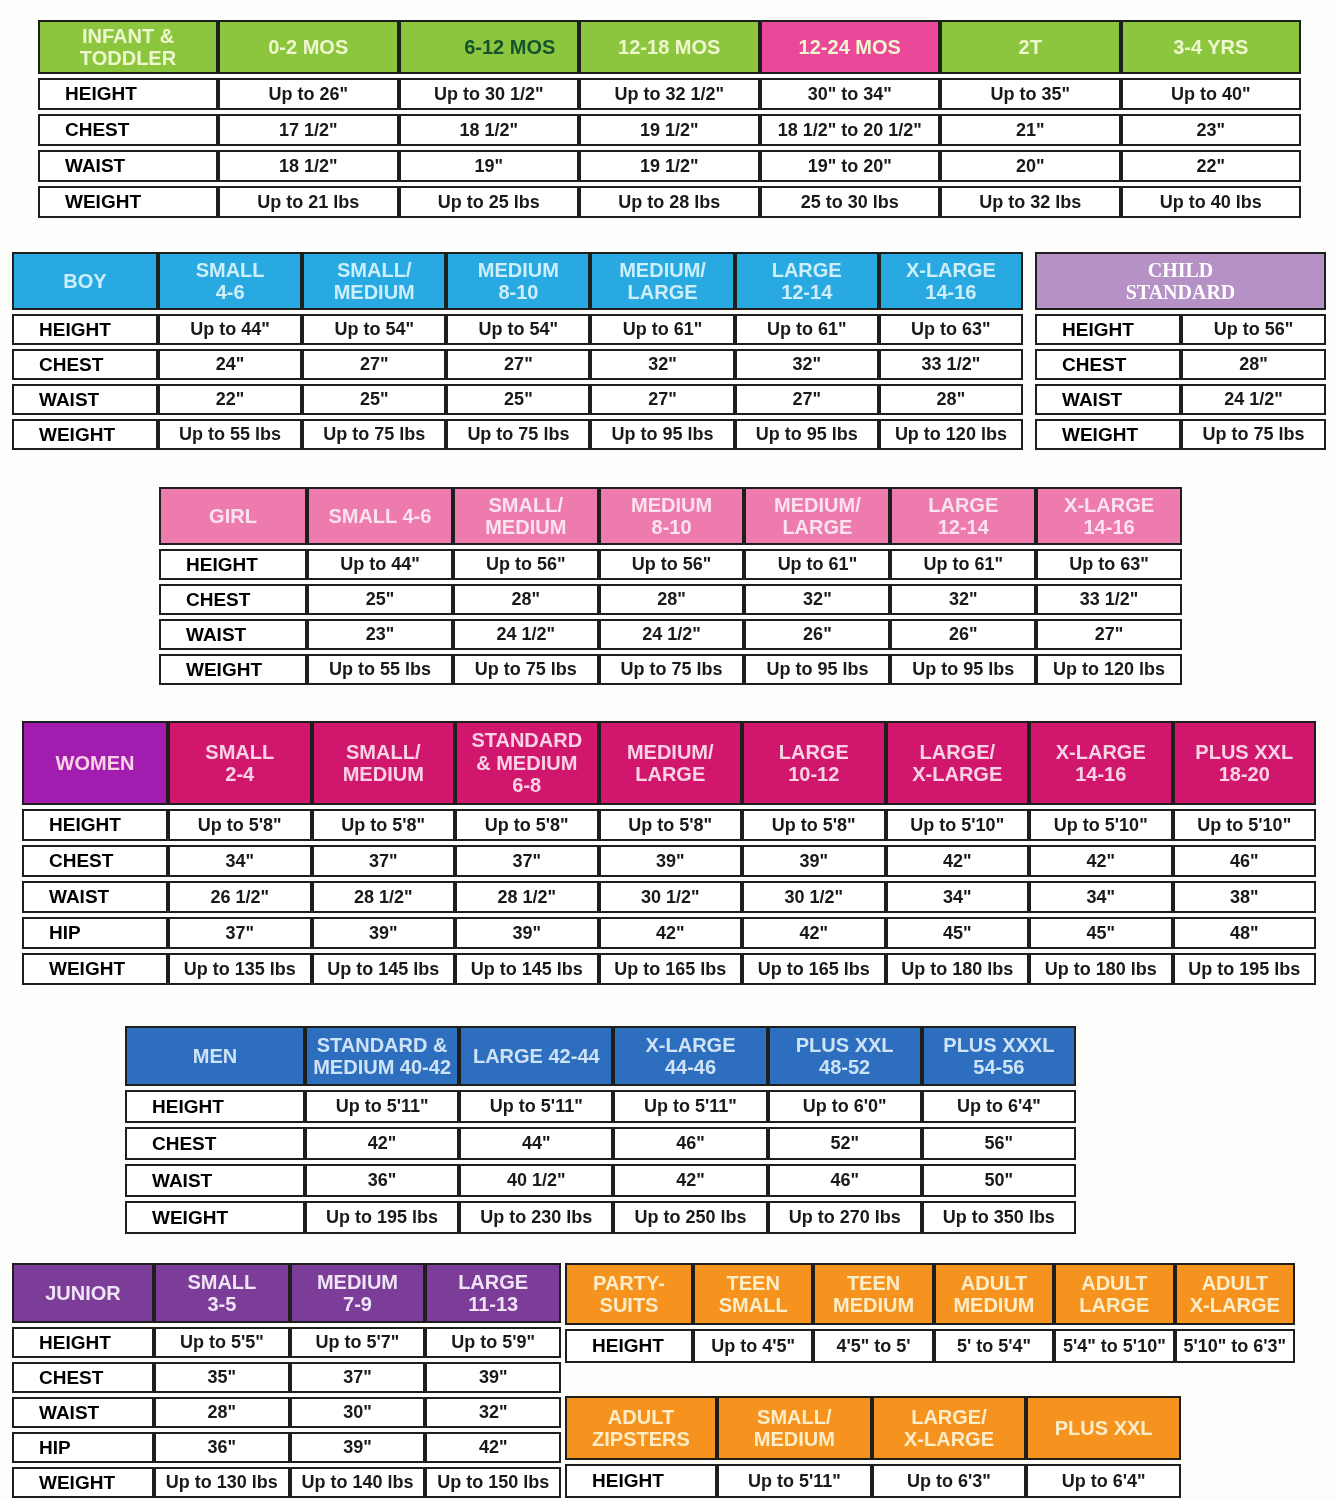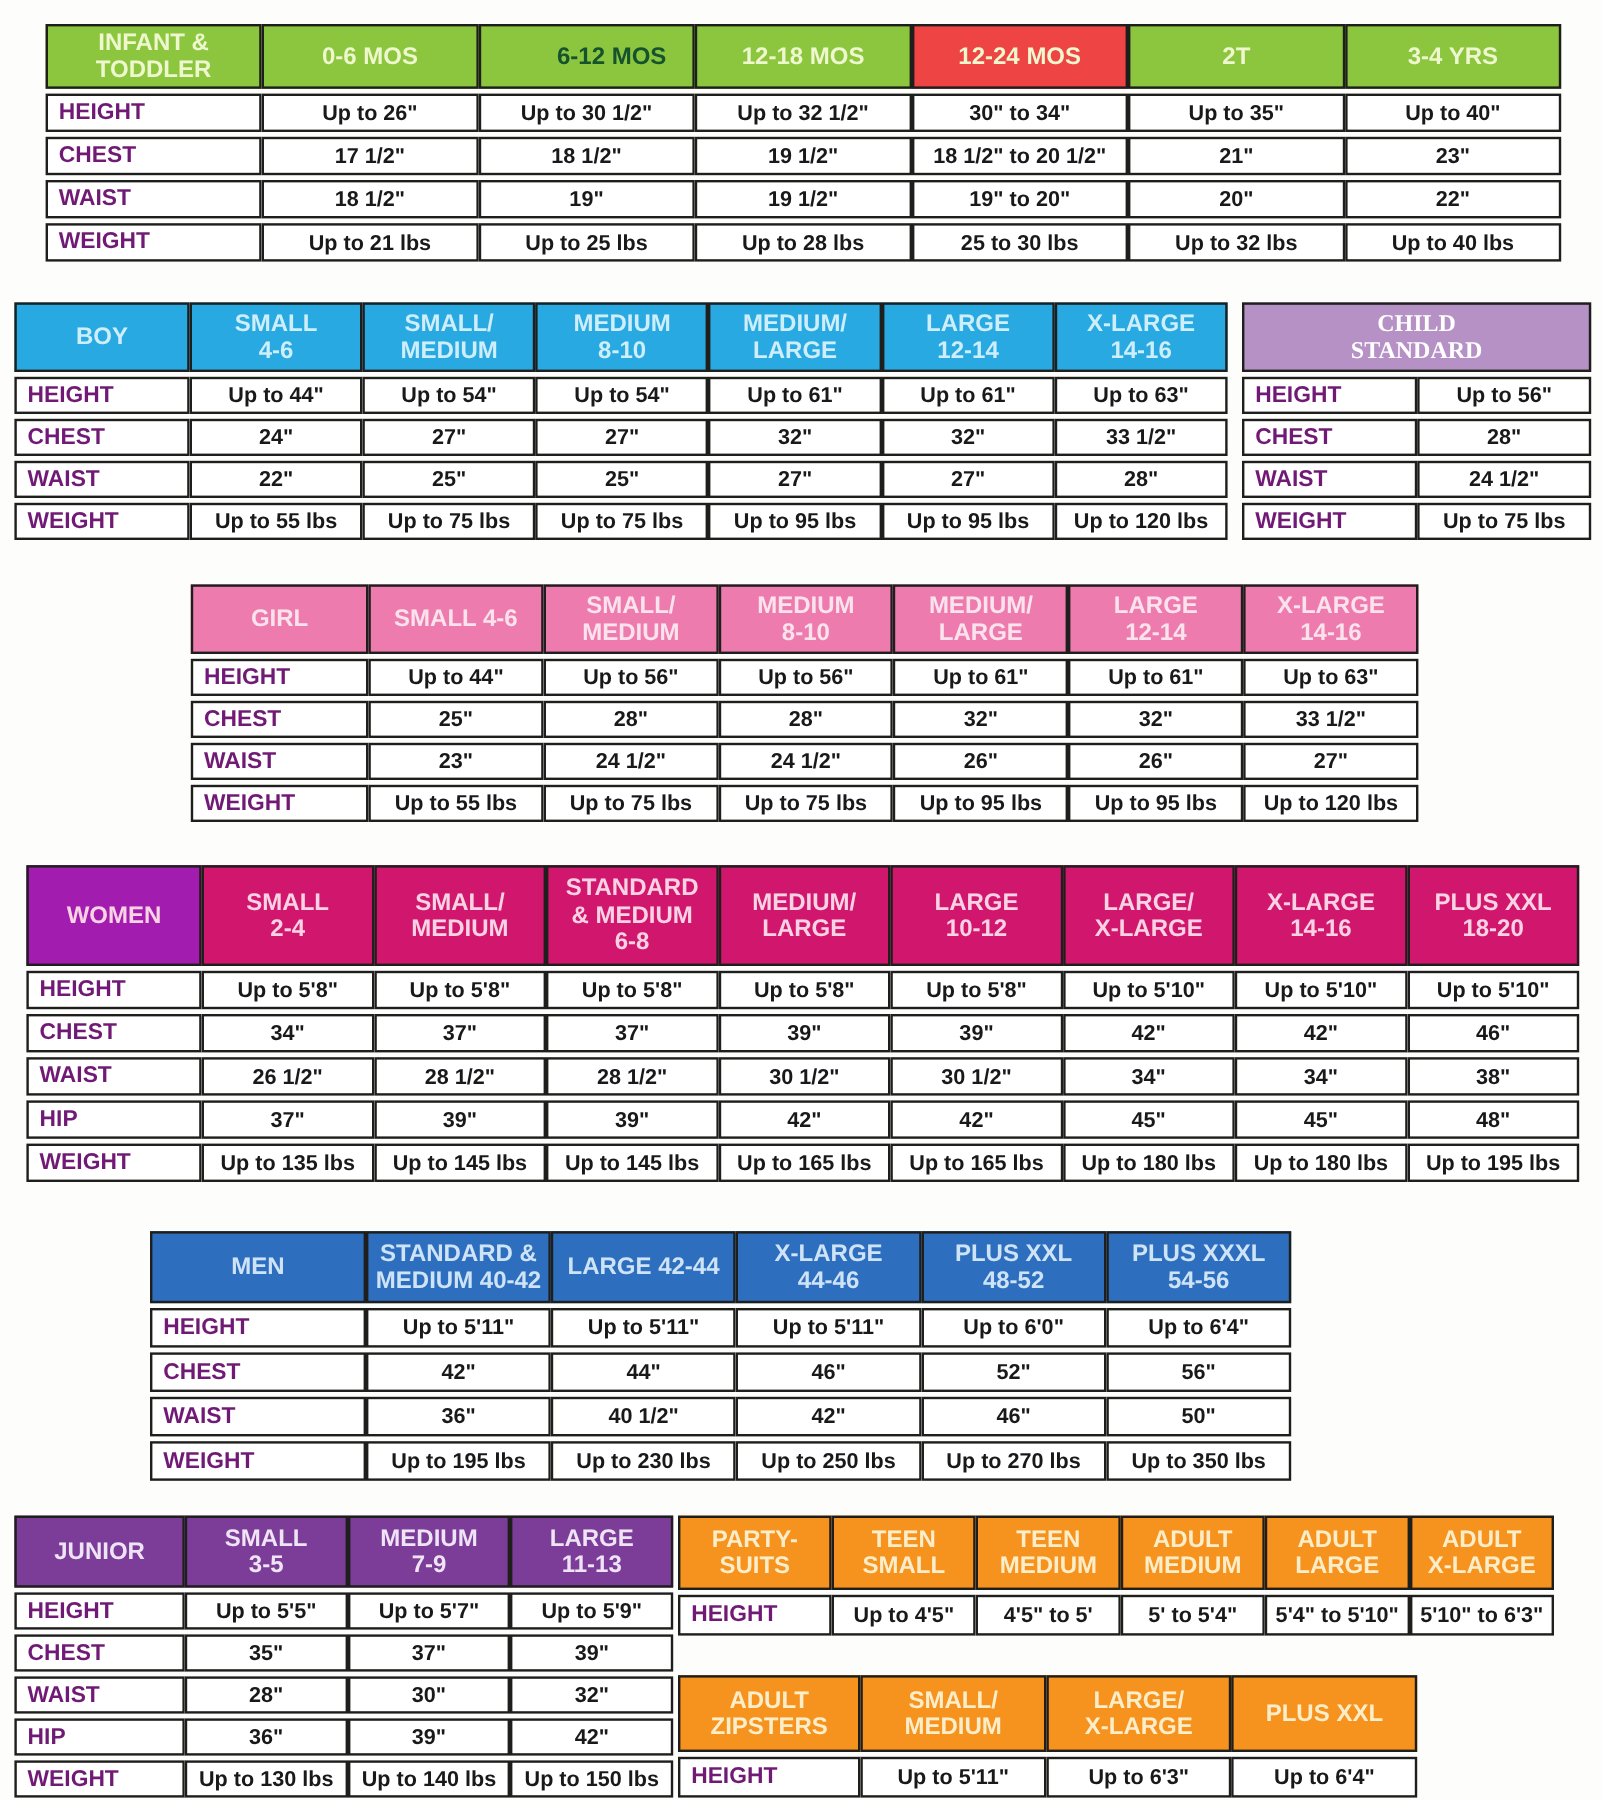--- a/index.html
+++ b/index.html
@@ -29,23 +29,23 @@
     font-size: 20px;
     line-height: 1.12;
     text-align: center;
     white-space: pre-line;
     padding: 2px 2px;
   }
   td.row-label {
     font-weight: 700;
     font-size: 19px;
     text-align: left;
-    padding-left: 9px;
+    padding-left: 25px;
     background: #ffffff;
-    color: #701a75;
+    color: #000000;
     white-space: nowrap;
   }
   td.value {
     font-weight: 700;
     font-size: 18px;
     text-align: center;
     background: #ffffff;
     color: #191919;
     white-space: nowrap;
     padding: 0 2px;
@@ -93,24 +93,24 @@
           <col>
           <col>
           <col>
           <col>
           <col>
         </colgroup>
         <thead>
           <tr>
             <th style="background: rgb(140, 198, 63); color: rgb(238, 247, 205);">INFANT &amp;
 TODDLER</th>
-            <th style="background: rgb(140, 198, 63); color: rgb(238, 247, 205);">0-6 MOS</th>
+            <th style="background: rgb(140, 198, 63); color: rgb(238, 247, 205);">0-2 MOS</th>
             <th style="background: rgb(140, 198, 63); color: #14532d; padding-left: 44px;">6-12 MOS</th>
             <th style="background: rgb(140, 198, 63); color: rgb(238, 247, 205);">12-18 MOS</th>
-            <th style="background: #ef4444; color: rgb(238, 247, 205);">12-24 MOS</th>
+            <th style="background: #ec4899; color: rgb(238, 247, 205);">12-24 MOS</th>
             <th style="background: rgb(140, 198, 63); color: rgb(238, 247, 205);">2T</th>
             <th style="background: rgb(140, 198, 63); color: rgb(238, 247, 205);">3-4 YRS</th>
           </tr>
         </thead>
         <tbody>
           <tr>
             <td class="row-label">HEIGHT</td>
             <td class="value">Up to 26"</td>
             <td class="value">Up to 30 1/2"</td>
             <td class="value">Up to 32 1/2"</td>

